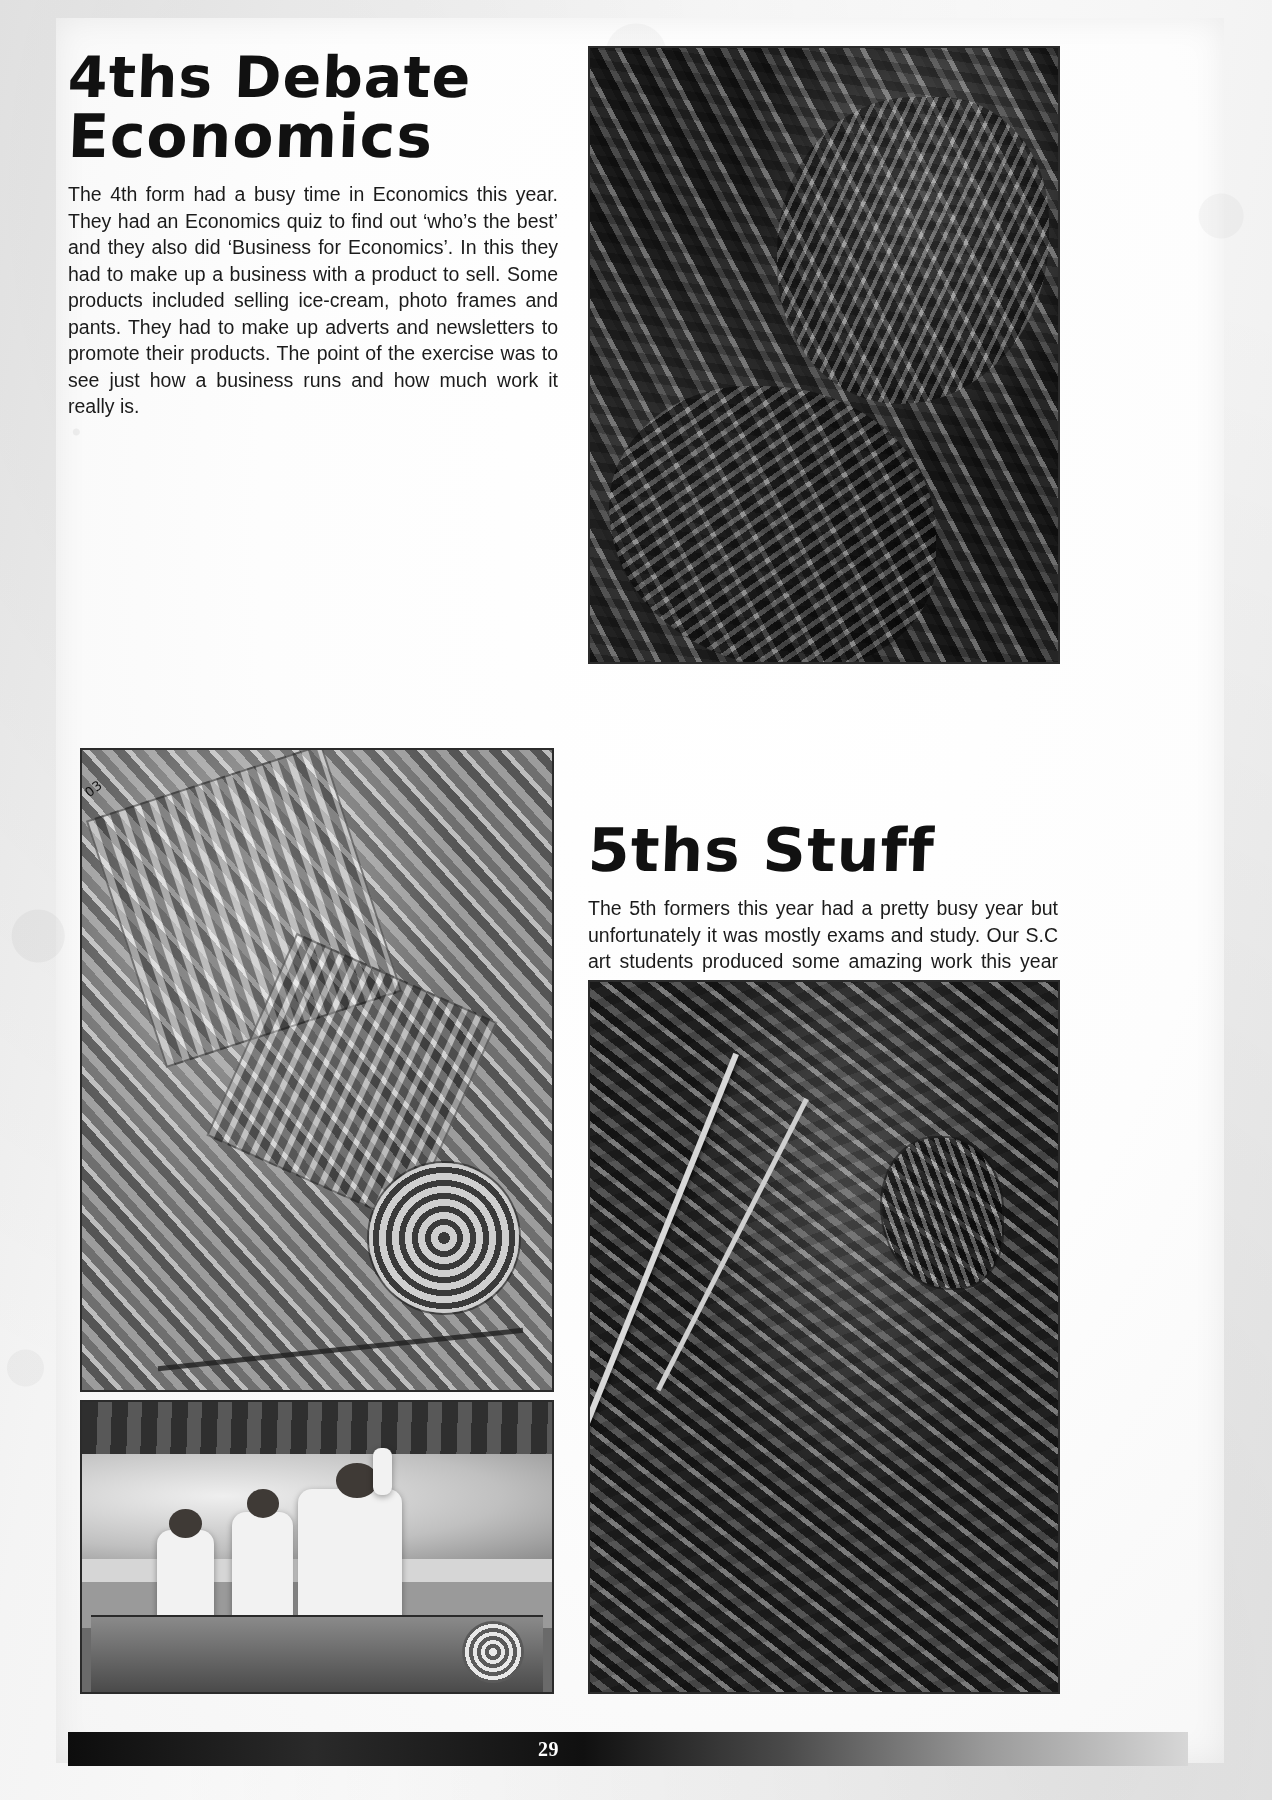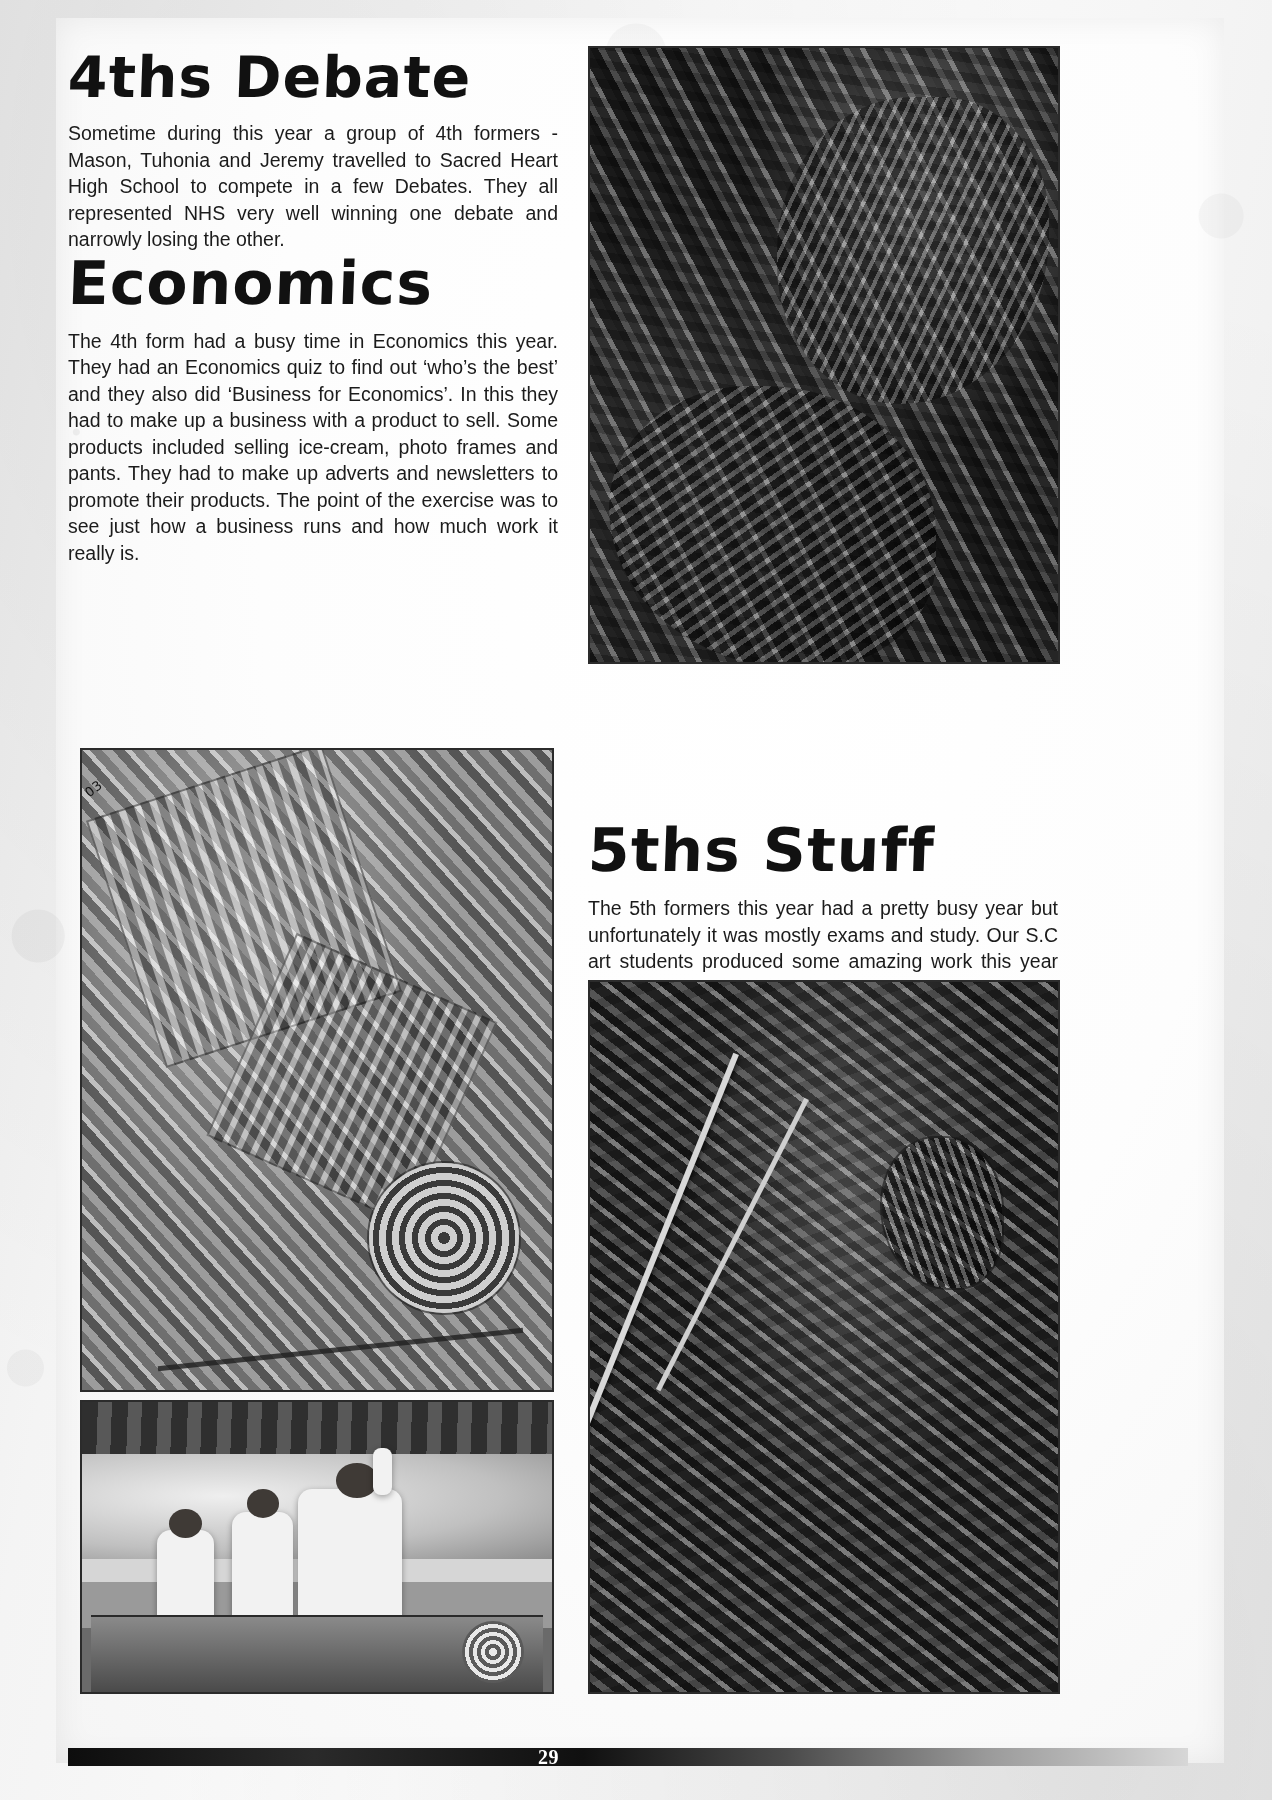--- a/index.html
+++ b/index.html
@@ -218,39 +218,38 @@
   }
   #art-weave .knot {
     position:absolute; right:12%; top:22%; width:120px; height:150px;
     border-radius:48% 52% 40% 60%;
     background: repeating-linear-gradient(70deg, rgba(255,255,255,.25) 0 4px, rgba(0,0,0,.55) 4px 10px);
     box-shadow: 0 0 0 2px rgba(20,20,20,.6);
   }
 
   
   #pagebar {
-    position:absolute; left:68px; bottom:34px; width:1120px; height:18px;
+    position:absolute; left:68px; bottom:34px; width:1120px; height:34px;
     background: linear-gradient(90deg, #0d0d0d 0%, #2a2a2a 22%, #101010 46%, #4a4a4a 64%, #9a9a9a 82%, #d7d7d7 100%);
     display:flex; align-items:center; justify-content:flex-start;
   }
   #pagenum {
     color:#fff; font-family:"Liberation Serif", serif; font-weight:700;
     font-size:20px; margin-left: 470px; letter-spacing:.5px;
   }
 </style>
 </head>
 <body>
 
 <div id="page">
   <div id="paper"></div>
   <div id="grain"></div>
 
   <div class="col-left">
     <h1 class="headline hl-4ths">4ths Debate</h1>
-    <p class="body">Sometime during this year a group of 4th formers - Mason, Tuhonia and Jeremy travelled to Sacred Heart High School to compete in a few Debates. They all represented NHS very well winning one debate and narrowly losing the other.</p>
 
     <h1 class="headline hl-econ">Economics</h1>
     <p class="body">The 4th form had a busy time in Economics this year. They had an Economics quiz to find out ‘who’s the best’ and they also did ‘Business for Economics’. In this they had to make up a business with a product to sell. Some products included selling ice-cream, photo frames and pants. They had to make up adverts and newsletters to promote their products. The point of the exercise was to see just how a business runs and how much work it really is.</p>
   </div>
 
   <div class="art" id="art-fronds">
     <div class="inner">
       <div class="ov1"></div>
       <div class="ov2"></div>
       <div class="ov3"></div>

